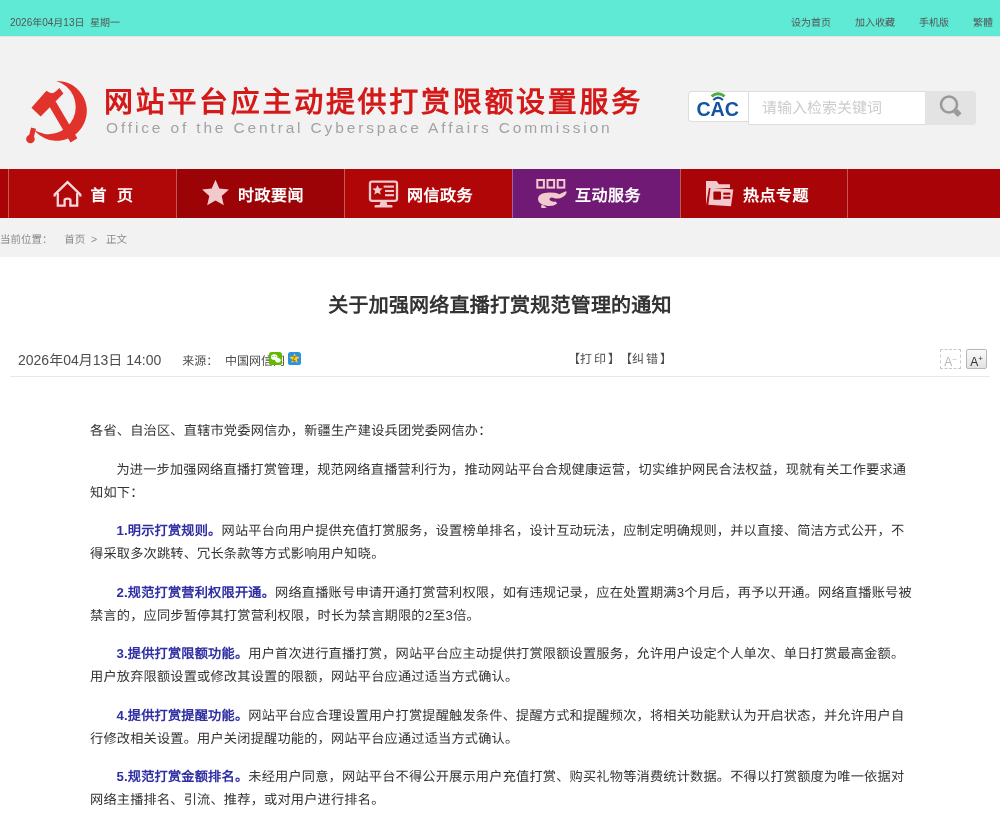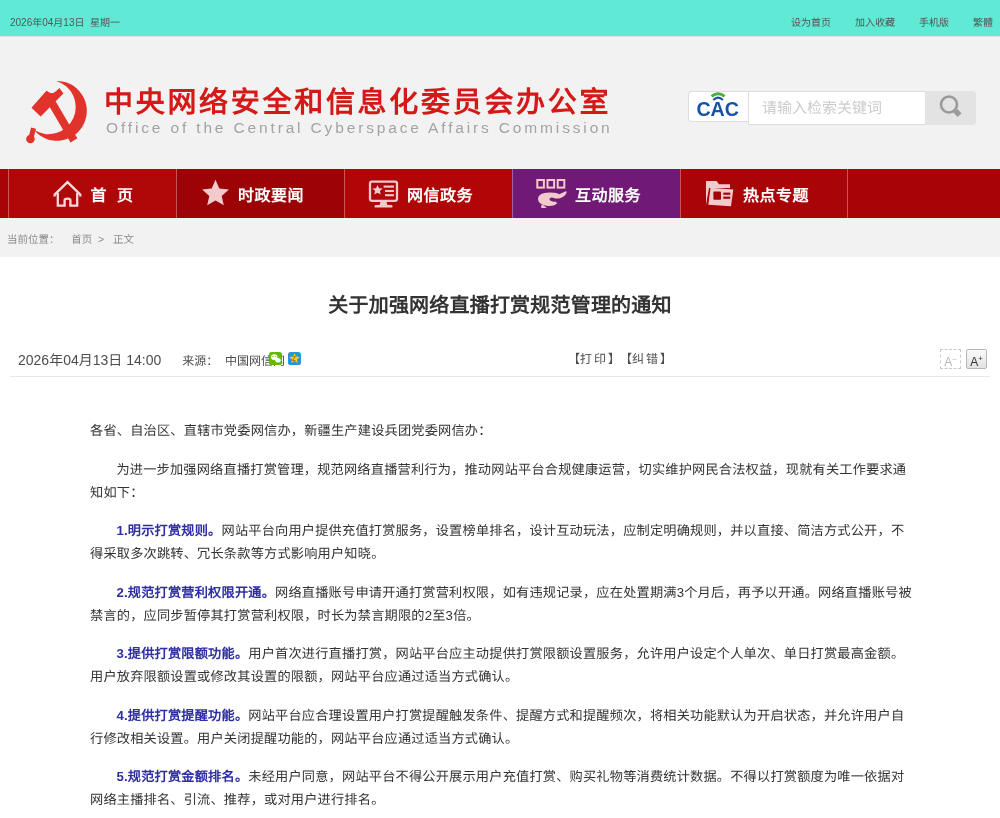--- a/index.html
+++ b/index.html
@@ -19,21 +19,21 @@
 .sbtn{width:51px;height:34px;background:#e3e3e3;border-radius:0 4px 4px 0;display:flex;align-items:center;justify-content:center;}
 .nav{height:49px;background:#a80407;display:flex;}
 .nav .edge{width:8px;background:#a80407;}
 .nav .it{width:168px;display:flex;align-items:center;justify-content:center;border-left:1px solid rgba(255,255,255,.33);color:#fff;font-size:16px;font-weight:bold;letter-spacing:0.5px;}
 .nav .it svg{margin-right:8px;}
 .nav .it.b1{background:#b00708;}
 .nav .it.b2{background:#9c0306;padding-right:16px;}
 .nav .it.b3{background:#b10607;padding-right:16px;}
 .nav .it.b4{background:#701a75;padding-right:16px;}
 .nav .it.b5{background:#a90508;border-right:1px solid rgba(255,255,255,.33);padding-right:16px;text-align:right;}
-.crumb{height:39px;background:#f2f2f2;font-size:10.5px;color:#8c8c8c;line-height:42px;padding-left:7px;}
+.crumb{height:39px;background:#f2f2f2;font-size:10.5px;color:#8c8c8c;line-height:42px;}
 .card{background:#fff;}
 .atitle{padding-top:34px;text-align:center;font-size:20px;line-height:28px;font-weight:bold;color:#333;letter-spacing:0.2px;}
 .meta{position:relative;height:57px;font-size:12px;color:#4d4d4d;}
 .meta .m-l{position:absolute;left:18px;top:30px;white-space:nowrap;}
 .meta .icons{position:absolute;left:269px;top:33px;display:flex;}
 .meta .pr{position:absolute;left:568px;top:30px;letter-spacing:2px;}
 .fwb{display:inline-block;width:12px;text-align:center;}
 .fwc{display:inline-block;width:12px;text-align:center;}
 .fontbtns{position:absolute;right:13px;top:30px;display:flex;}
 .fbtn{width:21px;height:20px;margin-left:5px;font-size:12px;text-align:center;line-height:18px;}
@@ -54,21 +54,21 @@
 <div class="header">
   <svg class="emblem" width="68" height="69" viewBox="0 0 100 100">
     <g fill="#e1332b">
       <path d="M46,5 A44,44 0 1 1 13,77 A40,40 0 1 0 46,5 Z"></path>
       <circle cx="8" cy="90.5" r="6.3"></circle>
       <polygon points="16.1,75.4 13.1,87.4 5.9,85.6 8.9,73.6"></polygon>
       <path d="M31.5,19.5 Q39,25.5 44,21.5 Q48,18.3 50.5,15.5 L56.5,23.5 L23,57.5 L9.5,44.5 Z"></path>
       <polygon points="45,35 77,89.5 67,95.5 35,41"></polygon>
     </g>
   </svg>
-  <div class="htitle">中央网络安全和信息化委员会办公室</div>
+  <div class="htitle">网站平台应主动提供打赏限额设置服务</div>
   <div class="hsub">Office of the Central Cyberspace Affairs Commission</div>
   <div class="search">
     <div class="cacbox">
       <svg width="60" height="33" viewBox="0 0 60 33">
         <path d="M23,6.2 Q29.6,0.8 36.2,6.2" fill="none" stroke="#4caf3f" stroke-width="3"></path>
         <path d="M24.7,9.8 Q29.6,5 34.5,9.8" fill="none" stroke="#1553a4" stroke-width="2.2"></path>
         <text x="7.5" y="26" font-family="Liberation Sans" font-size="20" font-weight="bold" fill="#1553a4">CAC</text>
       </svg>
     </div>
     <div class="sinput">请输入检索关键词</div>

